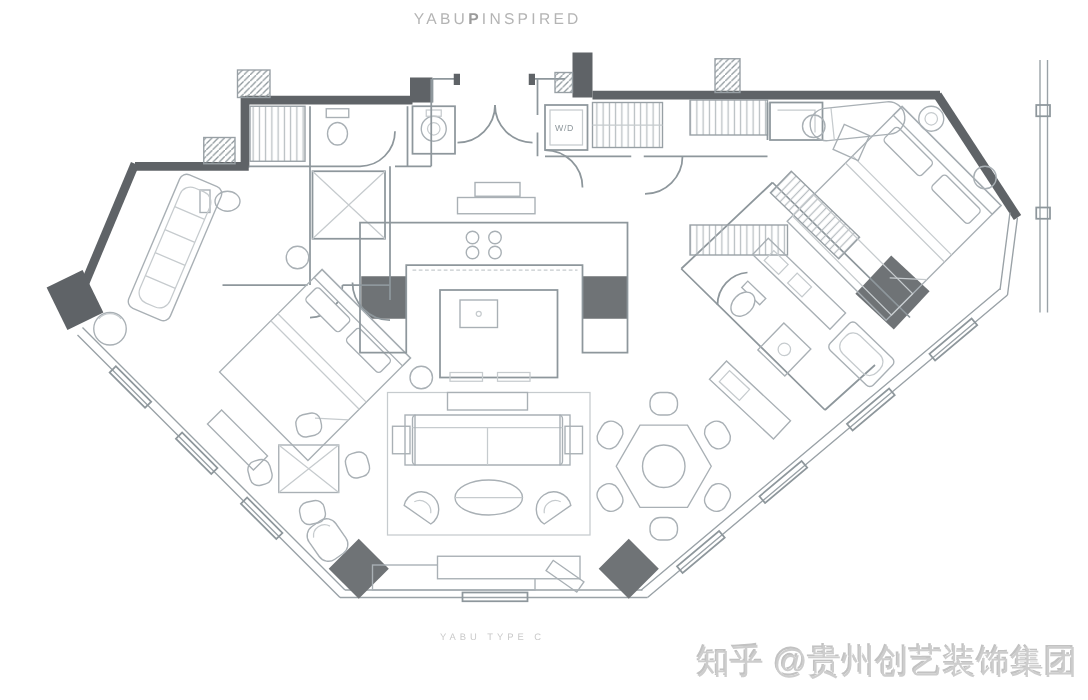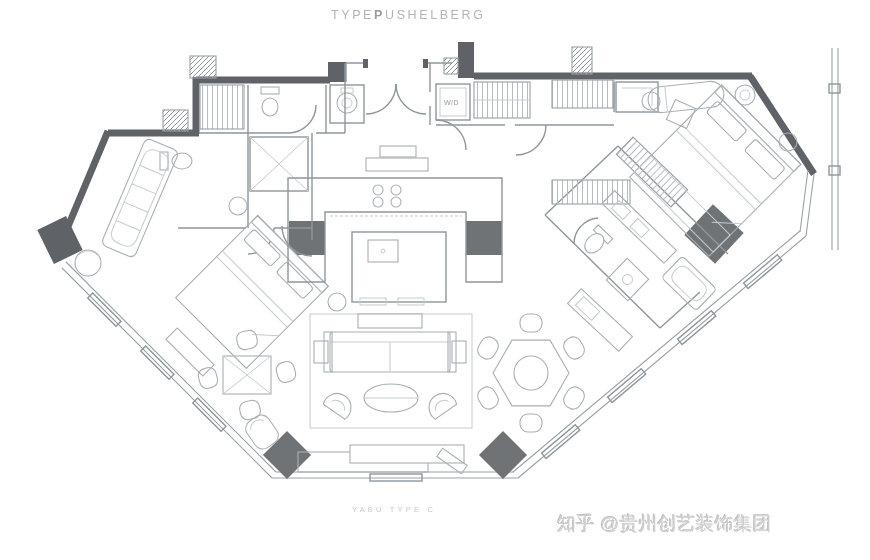--- a/index.html
+++ b/index.html
@@ -4,40 +4,40 @@
 <style>
   html,body{margin:0;padding:0;background:#ffffff;}
   #stage{position:relative;width:870px;height:560px;background:#ffffff;overflow:hidden;
          font-family:"Liberation Sans", sans-serif;}
   #plan-svg{position:absolute;left:0;top:0;}
   .txt{position:absolute;white-space:nowrap;}
   .logo{left:331px;top:8px;font-size:12.5px;letter-spacing:2.6px;color:#b4b4b4;}
   .logo b{font-weight:bold;color:#9b9b9b;}
   .unit-label{left:352px;top:505px;font-size:7.5px;letter-spacing:3.2px;color:#c9c9c9;}
   .tagline{left:257px;top:518px;font-size:11.5px;letter-spacing:5.6px;color:#c3c3c3;}
-  .watermark{left:557px;top:511px;font-size:19px;color:#cdcdcd;
+  .watermark{left:557px;top:511px;font-size:27px;color:#cdcdcd;
              text-shadow:1px 1px 0 #ffffff,-1px -1px 0 #c2c2c2;}
   
   .wall{stroke:#5f6367;stroke-width:7;fill:none;}
   .wallf{fill:#5f6367;stroke:none;}
   .colf{fill:#6f7376;stroke:none;}
   .part{stroke:#8e979c;stroke-width:1.4;fill:none;}
   .win{stroke:#9aa2a7;stroke-width:1.1;fill:none;}
   .furn{stroke:#a9b0b5;stroke-width:1.1;fill:#ffffff;}
   .furnn{stroke:#a9b0b5;stroke-width:1.1;fill:none;}
   .lite{stroke:#c6cbce;stroke-width:1;fill:none;}
   .hbox{stroke:#98a0a5;stroke-width:1.1;}
   .wd-text{font-family:"Liberation Sans",sans-serif;font-size:7px;fill:#8e979c;letter-spacing:0.5px;}
 </style>
 </head>
 <body>
 
 <div id="stage">
 
-  <div class="txt logo"><span>TYPE</span><b>P</b><span>USHELBERG</span></div>
+  <div class="txt logo"><span>YABU</span><b>P</b><span>INSPIRED</span></div>
 
   <svg id="plan-svg" width="870" height="560" viewBox="0 0 870 560">
     <defs>
       <pattern id="hv" width="5" height="6" patternUnits="userSpaceOnUse">
         <path d="M2.5,0 V6" stroke="#b6bcc0" stroke-width="1"></path>
       </pattern>
       <pattern id="hd" width="5" height="5" patternUnits="userSpaceOnUse">
         <path d="M0,5 L5,0" stroke="#8e979c" stroke-width="1"></path>
       </pattern>
     </defs>

